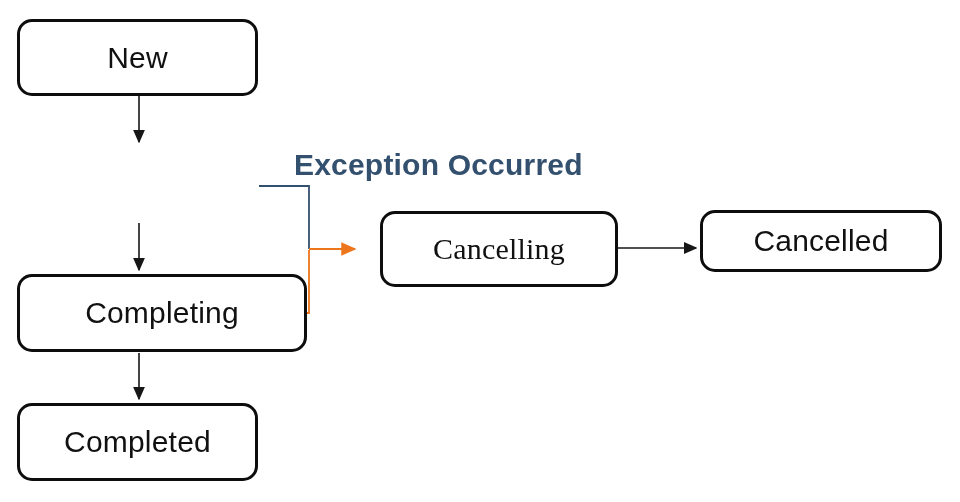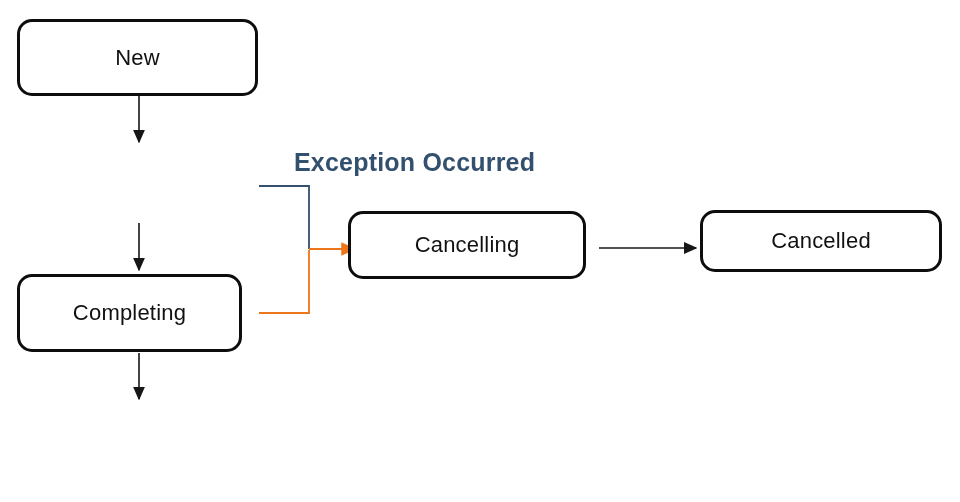--- a/index.html
+++ b/index.html
@@ -23,26 +23,26 @@
   .edge-orange{stroke:var(--orange);stroke-width:1.8;fill:none;}
   .head-ink{fill:var(--ink);}
   .head-orange{fill:var(--orange);}
   .state-box{
     position:absolute;
     box-sizing:border-box;
     background:var(--paper);
     border:3.2px solid var(--border);
     border-radius:15px;
     display:flex;align-items:center;justify-content:center;
-    font-size:22px;color:#111;
+    font-size:30px;color:#111;
     letter-spacing:0.2px;
   }
   .edge-label{
     position:absolute;
-    font-size:25px;
+    font-size:30px;
     font-weight:600;
     white-space:nowrap;
     letter-spacing:0.2px;
   }
   .edge-label.blue{color:var(--blue);}
   .edge-label.orange{color:var(--orange);}
 </style>
 </head>
 <body>
 
@@ -64,26 +64,29 @@
     <path class="edge-blue" d="M259,186 L309,186 L309,249"></path>
     <path class="edge-orange" d="M259,313 L309,313 L309,250"></path>
     <path class="edge-orange" d="M309,249 L355,249" marker-end="url(#mOrange)"></path>
   </svg>
 
   <div class="state-box" style="left:17px;  top:19px;  width:241px; height:77px;">
     <span>New</span>
   </div>
 
 
-  <div class="state-box" style="left:17px;  top:274px; width:225px; height:78px;">
+  <div class="state-box" style="left:17px;  top:274px; width:290px; height:78px;">
     <span>Completing</span>
   </div>
 
+  <div class="state-box" style="left:17px;  top:403px; width:241px; height:78px;">
+    <span>Completed</span>
+  </div>
 
-  <div class="state-box" style="left:348px; top:211px; width:238px; height:68px;">
+  <div class="state-box" style="left:380px; top:211px; width:238px; height:76px;font-family:Liberation Serif, serif;">
     <span>Cancelling</span>
   </div>
 
   <div class="state-box" style="left:700px; top:210px; width:242px; height:62px;">
     <span>Cancelled</span>
   </div>
 
   <div class="edge-label blue" style="left:294px; top:148px;">Exception Occurred</div>
 
 </div>

